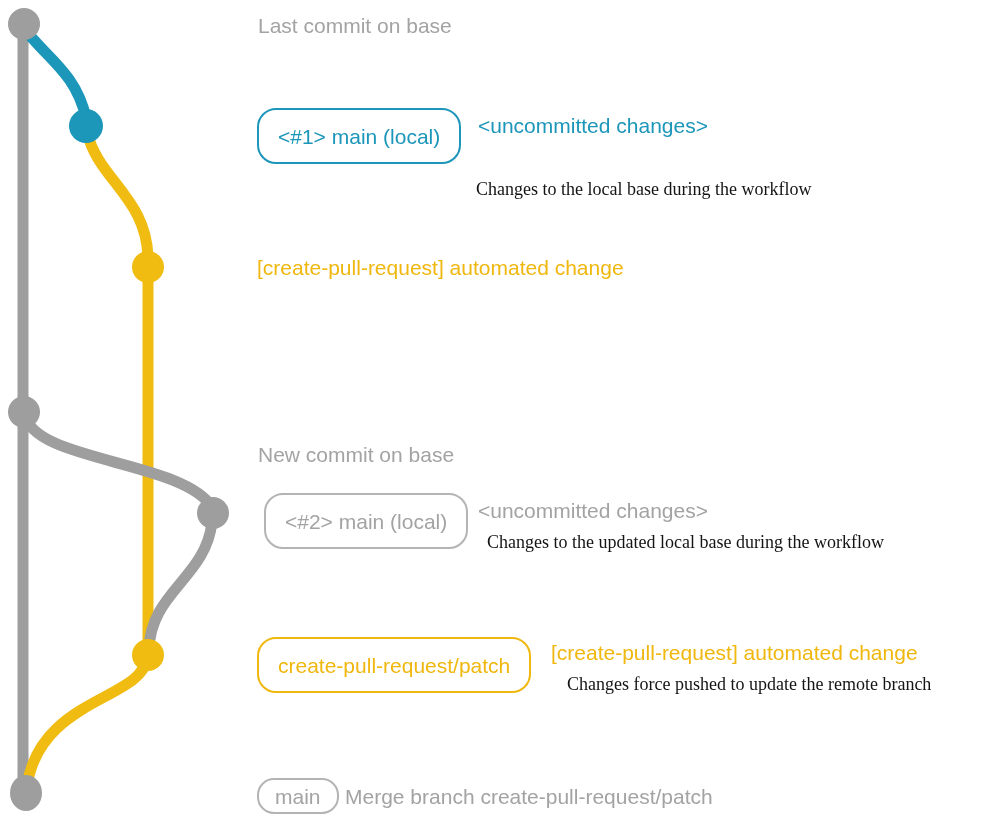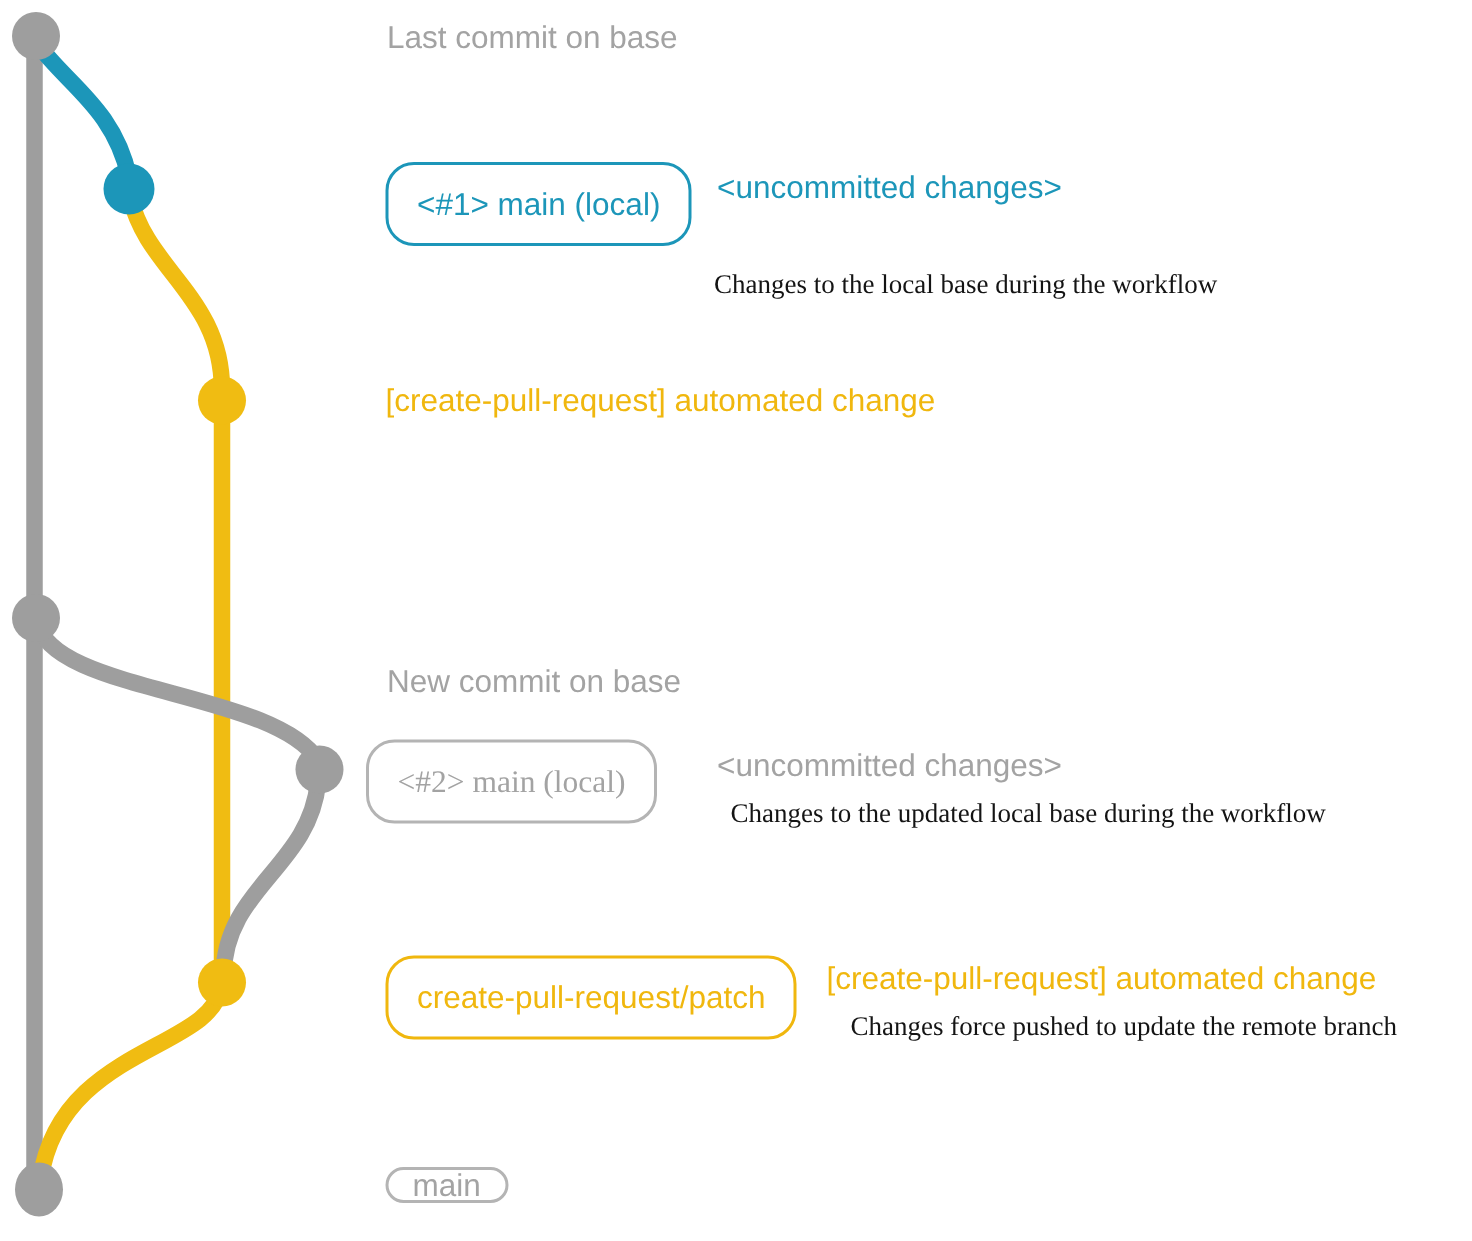--- a/index.html
+++ b/index.html
@@ -85,23 +85,24 @@
   <div class="abs note" style="left:258px; top:14px;">Last commit on base</div>
 
   <div class="abs branch-label blue" style="left:257px; top:108px;">&lt;#1&gt; main (local)</div>
   <div class="abs title blue" style="left:478px; top:114px;">&lt;uncommitted changes&gt;</div>
   <div class="abs desc" style="left:476px; top:147px;margin-top:32px;">Changes to the local base during the workflow</div>
 
   <div class="abs title yellow" style="left:257px; top:256px;">[create-pull-request] automated change</div>
 
   <div class="abs note" style="left:258px; top:399px;margin-top:44px;">New commit on base</div>
 
-  <div class="abs branch-label gray" style="left:244px; top:493px;font-family:Liberation Serif, serif;">&lt;#2&gt; main (local)</div>
+  <div class="abs branch-label gray" style="left:264px; top:493px;">&lt;#2&gt; main (local)</div>
   <div class="abs title gray" style="left:478px; top:499px;">&lt;uncommitted changes&gt;</div>
   <div class="abs desc" style="left:487px; top:532px;">Changes to the updated local base during the workflow</div>
 
   <div class="abs branch-label yellow" style="left:257px; top:637px;">create-pull-request/patch</div>
   <div class="abs title yellow" style="left:551px; top:641px;">[create-pull-request] automated change</div>
   <div class="abs desc" style="left:567px; top:674px;">Changes force pushed to update the remote branch</div>
 
-  <div class="abs branch-label gray" style="left:257px; top:778px; height:24px; padding:0 16px; border-radius:17px;">main</div>
+  <div class="abs branch-label gray" style="left:257px; top:778px; height:36px; padding:0 16px; border-radius:17px;">main</div>
+  <div class="abs note" style="left:345px; top:785px;">Merge branch create-pull-request/patch</div>
 
 </div>
 
 </body></html>

